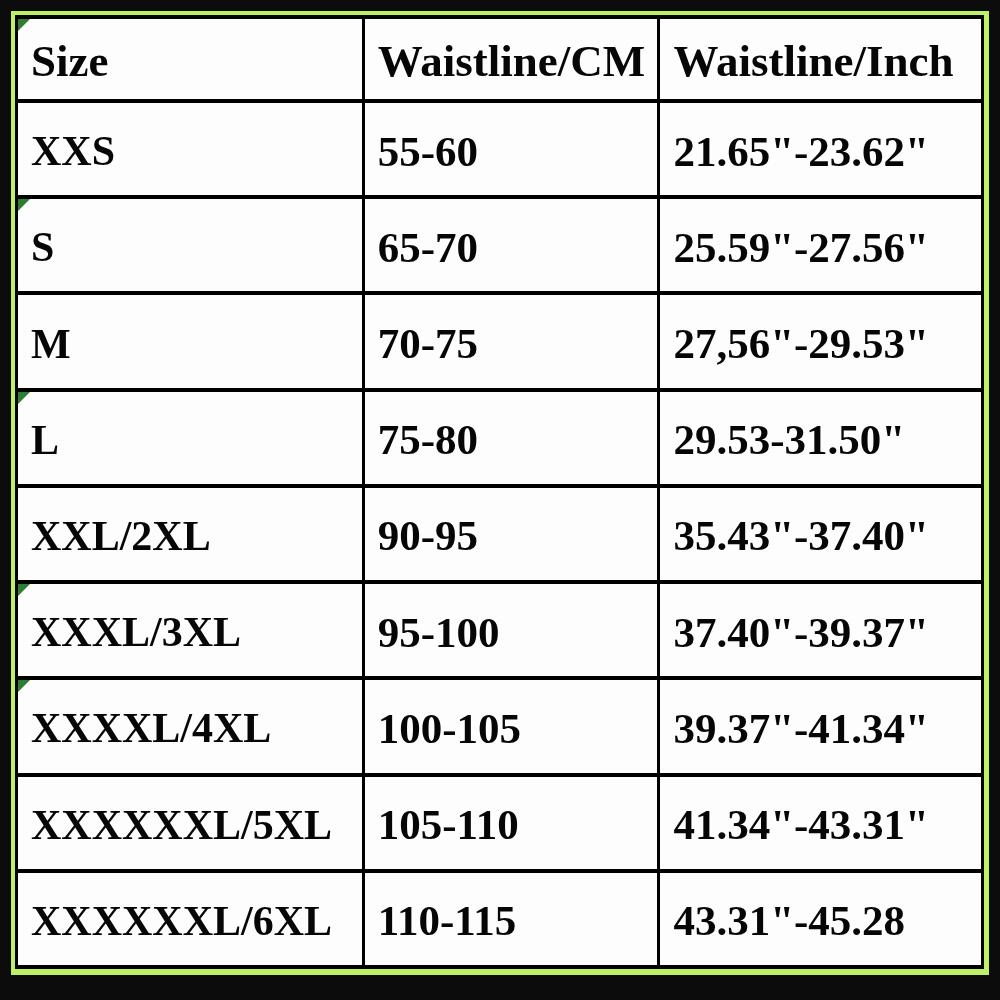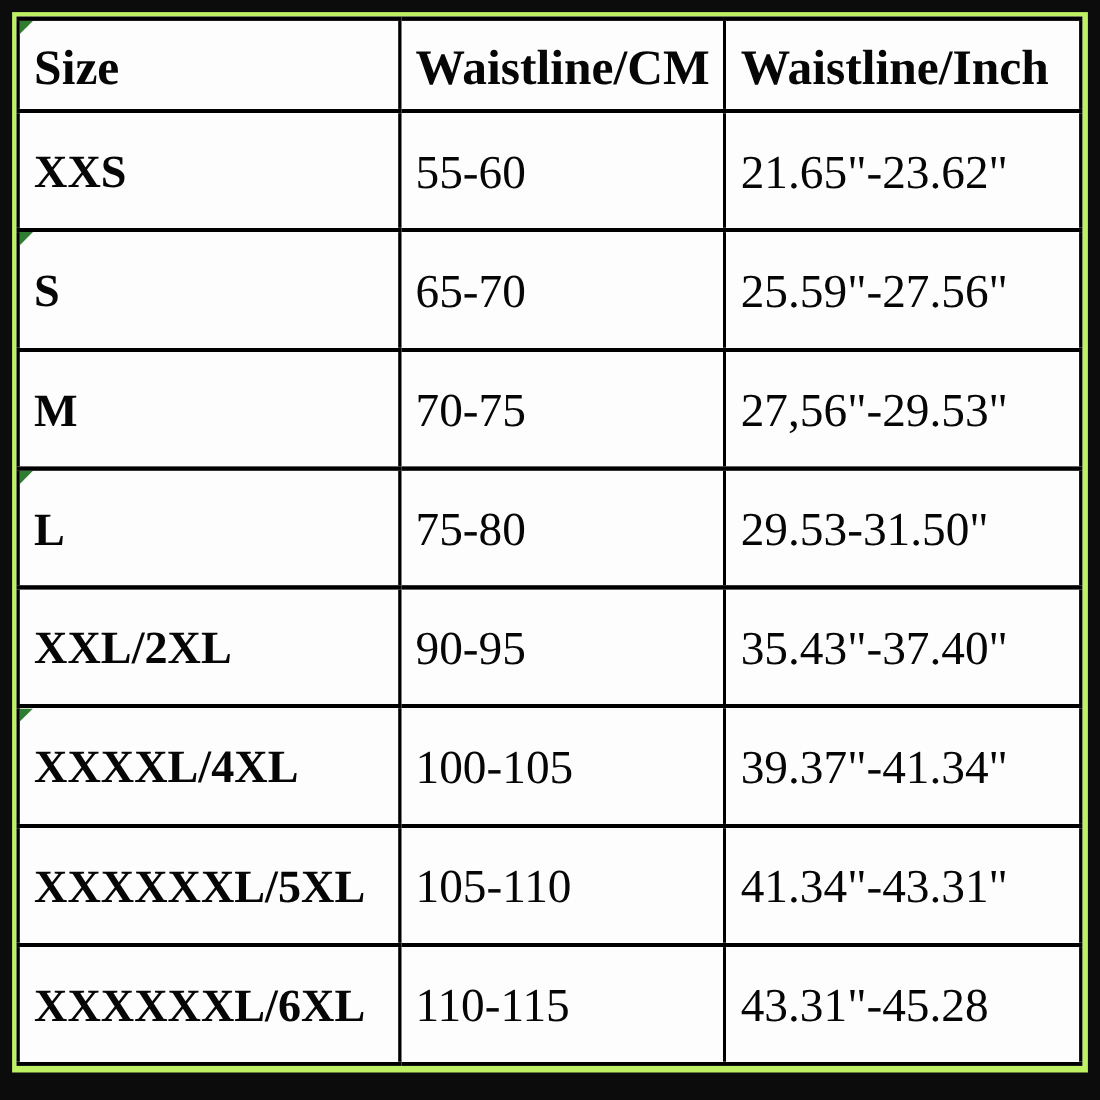--- a/index.html
+++ b/index.html
@@ -52,21 +52,21 @@
     font-size: 45px;
     font-weight: bold;
     height: 68px;
   }
   td.c-size {
     font-size: 42px;
     font-weight: bold;
   }
   td.c-cm, td.c-inch {
     font-size: 43px;
-    font-weight: normal;
+    font-weight: bold;
   }
   .corner-marker {
     position: absolute;
     top: 0;
     left: 0;
     width: 0;
     height: 0;
     border-top: 12px solid #2f7d31;
     border-right: 12px solid transparent;
   }
@@ -152,20 +152,31 @@
       <span>XXL/2XL</span>
     </td>
     <td class="c-cm">
       <span>90-95</span>
     </td>
     <td class="c-inch">
       <span>35.43"-37.40"</span>
     </td>
   </tr>
 
+  <tr>
+    <td class="c-size"><span class="corner-marker"></span>
+      <span>XXXL/3XL</span>
+    </td>
+    <td class="c-cm">
+      <span>95-100</span>
+    </td>
+    <td class="c-inch">
+      <span>37.40"-39.37"</span>
+    </td>
+  </tr>
 
   <tr>
     <td class="c-size"><span class="corner-marker"></span>
       <span>XXXXL/4XL</span>
     </td>
     <td class="c-cm">
       <span>100-105</span>
     </td>
     <td class="c-inch">
       <span>39.37"-41.34"</span>

